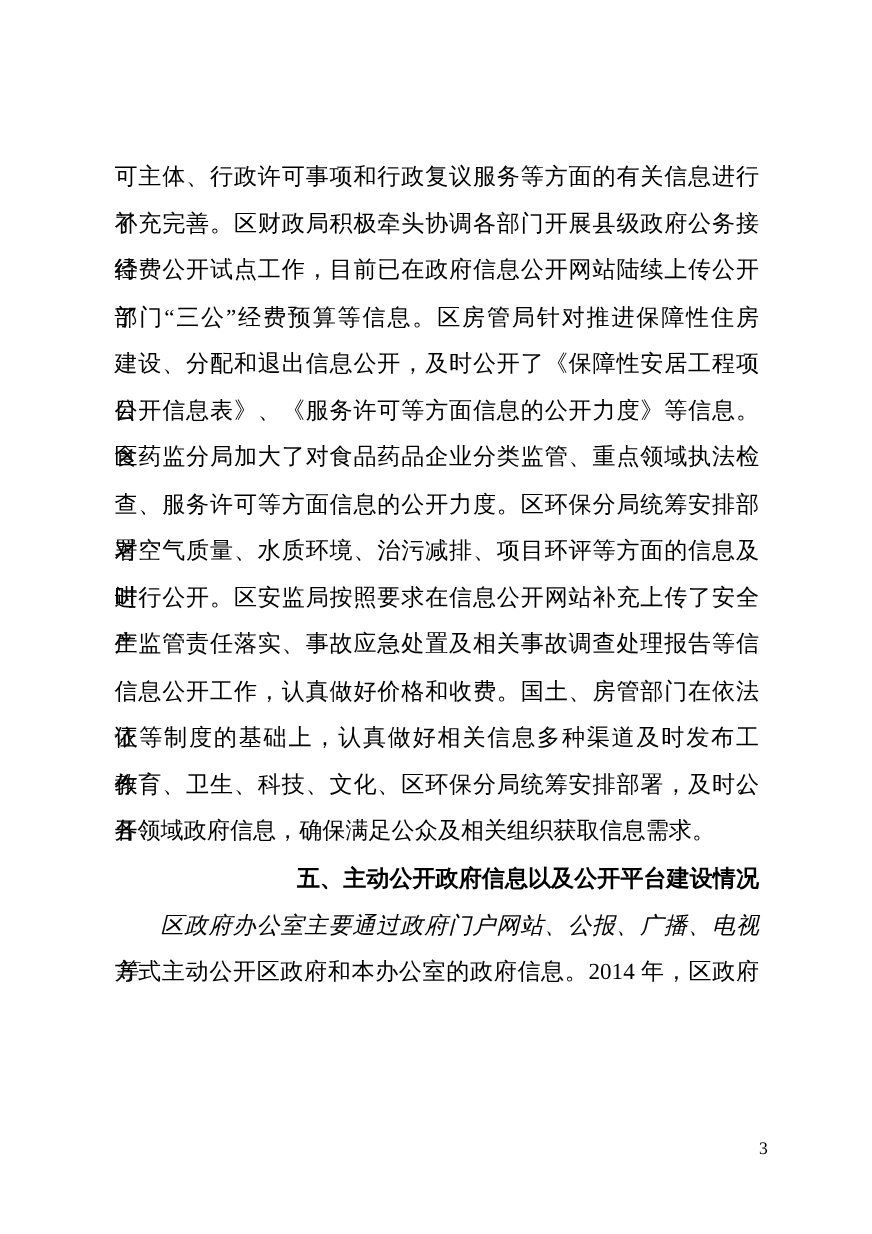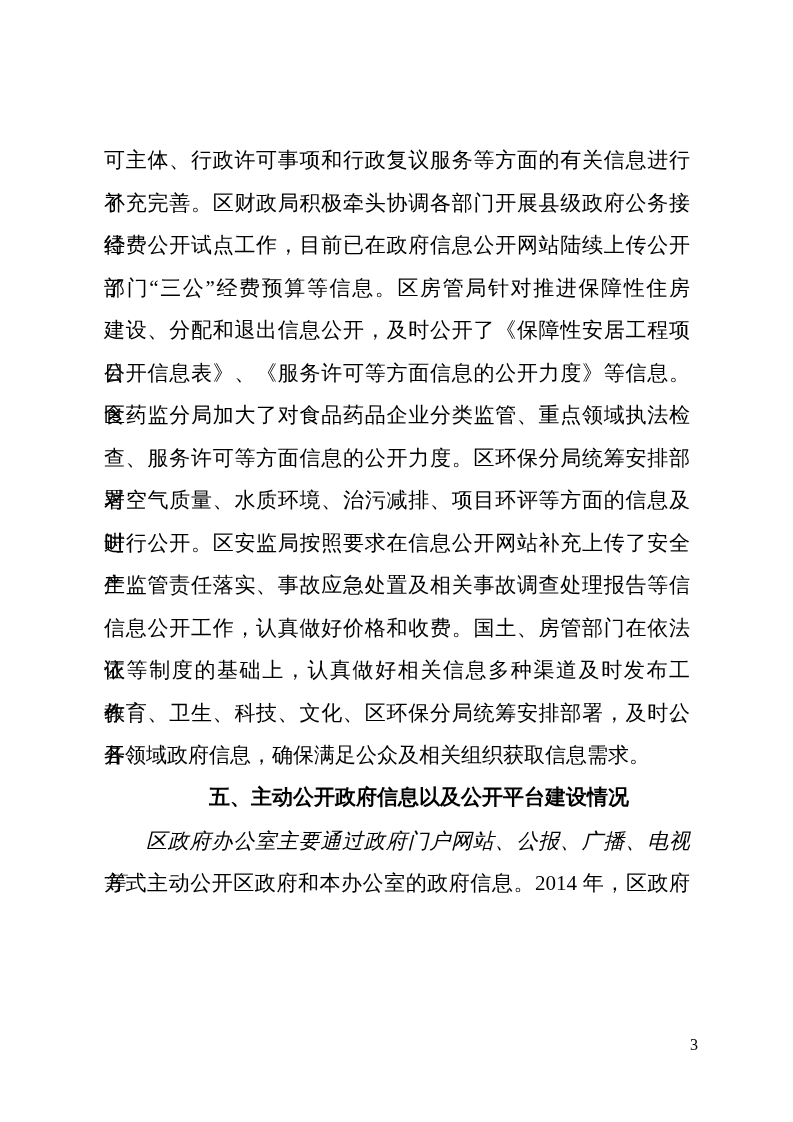--- a/index.html
+++ b/index.html
@@ -44,23 +44,23 @@
   .line.indent {
     text-indent: 2em;
     font-style: italic;
   }
   .heading {
     margin: 0;
     font-size: 21px;
     height: 43px;
     line-height: 43px;
     font-weight: 700;
-    font-family: Liberation Mono, monospace;
+    font-family: Liberation Sans, sans-serif;
     text-indent: 44px;
-    text-align: center;
+    text-align: right;
   }
   .page-number {
     position: absolute;
     left: 682px;
     top: 1034px;
     width: 24px;
     font-size: 16px;
     line-height: 22px;
     text-align: center;
     font-family: "Liberation Serif", serif;

